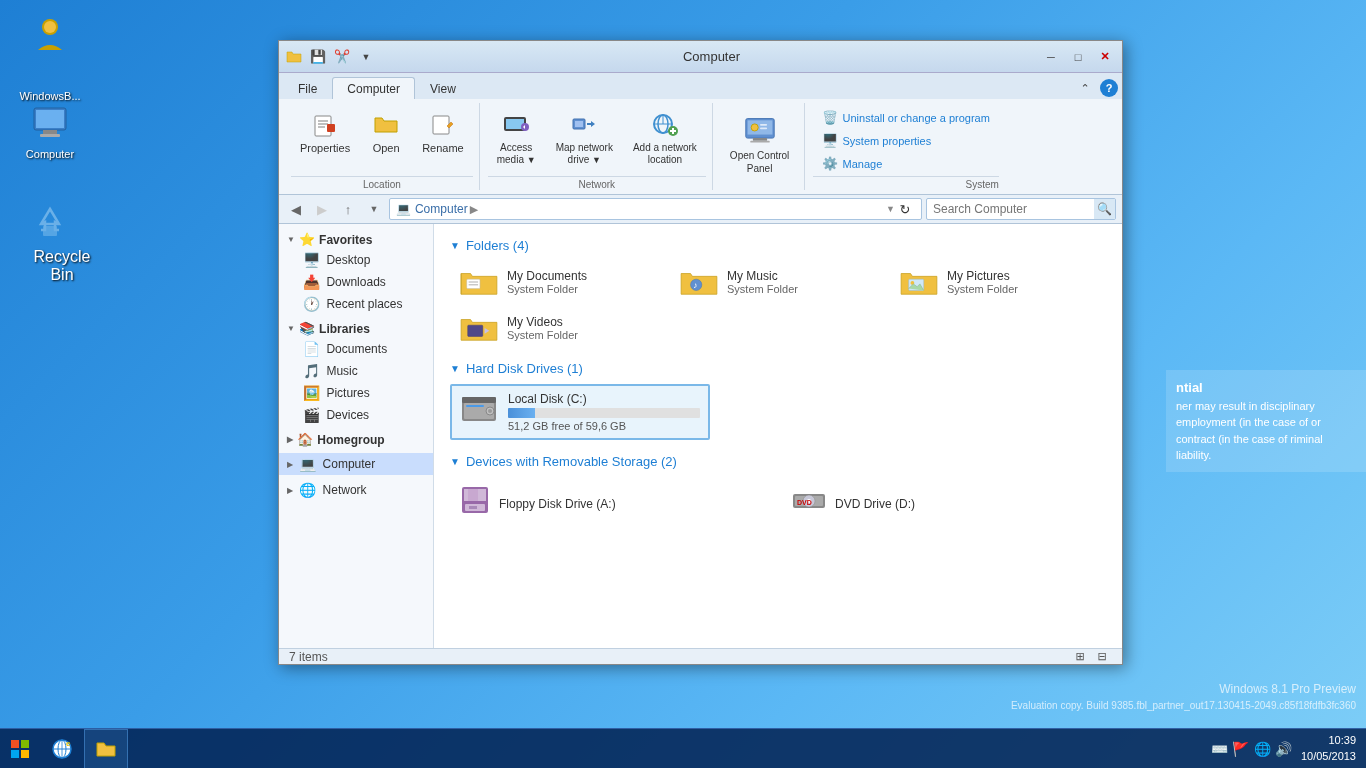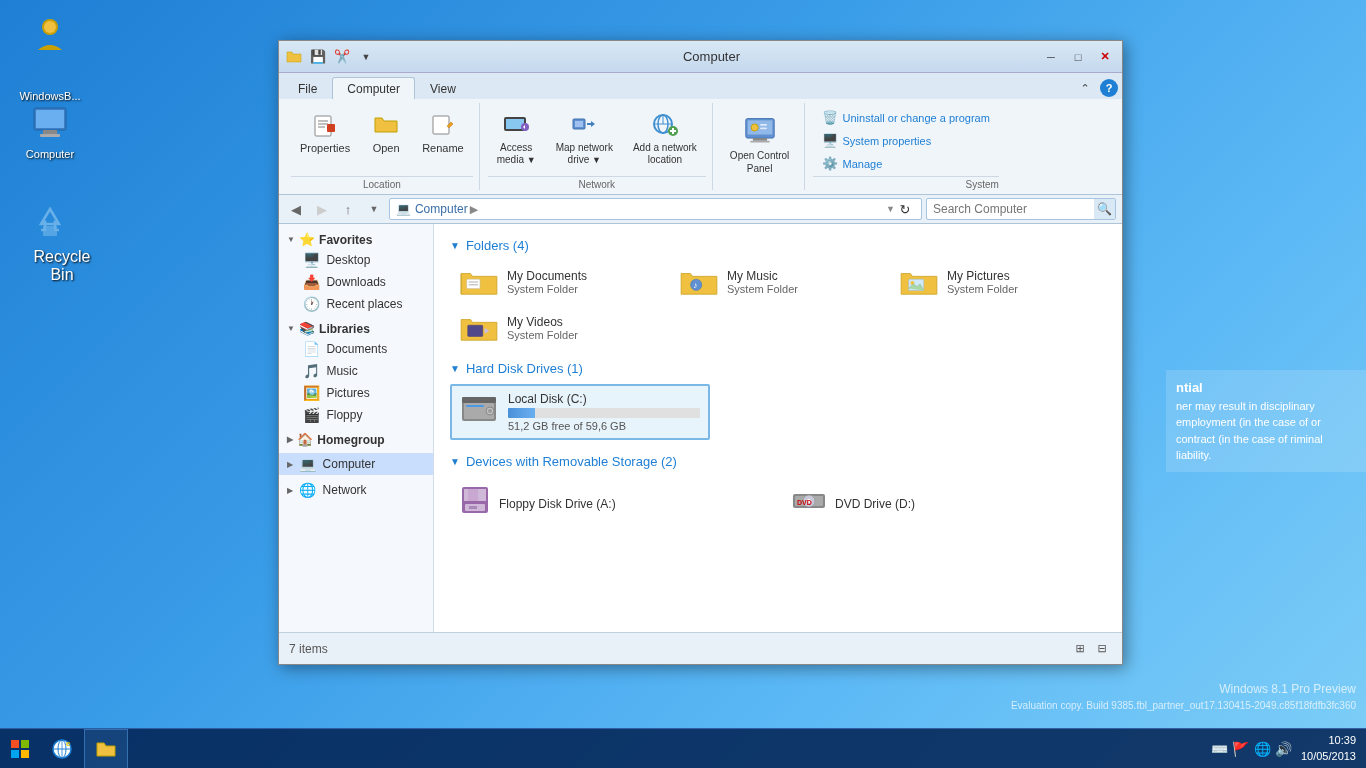--- a/index.html
+++ b/index.html
@@ -492,21 +492,21 @@
       gap: 8px;
       padding: 6px 8px;
       cursor: pointer;
       border-radius: 2px;
       border: 1px solid transparent;
     }
     .removable-icon { font-size: 28px; }
 
     
     .status-bar {
-      height: 32px;
+      height: 16px;
       background: #e8f0f8;
       border-top: 1px solid #c0d0e0;
       display: flex;
       align-items: center;
       padding: 2px 10px;
       font-size: 12px;
       color: #555;
       flex-shrink: 0;
       justify-content: space-between;
     }
@@ -801,21 +801,21 @@
         <div class="sidebar-item">
           <span class="sidebar-item-icon">🎵</span>
           <span>Music</span>
         </div>
         <div class="sidebar-item">
           <span class="sidebar-item-icon">🖼️</span>
           <span>Pictures</span>
         </div>
         <div class="sidebar-item">
           <span class="sidebar-item-icon">🎬</span>
-          <span>Floppy</span>
+          <span>Devices</span>
         </div>
       </div>
 
       <div class="sidebar-section">
         <div class="sidebar-header">
           <span class="expand-arrow">▶</span>
           <span style="font-size:13px;">🏠</span>
           <span>Homegroup</span>
         </div>
       </div>

